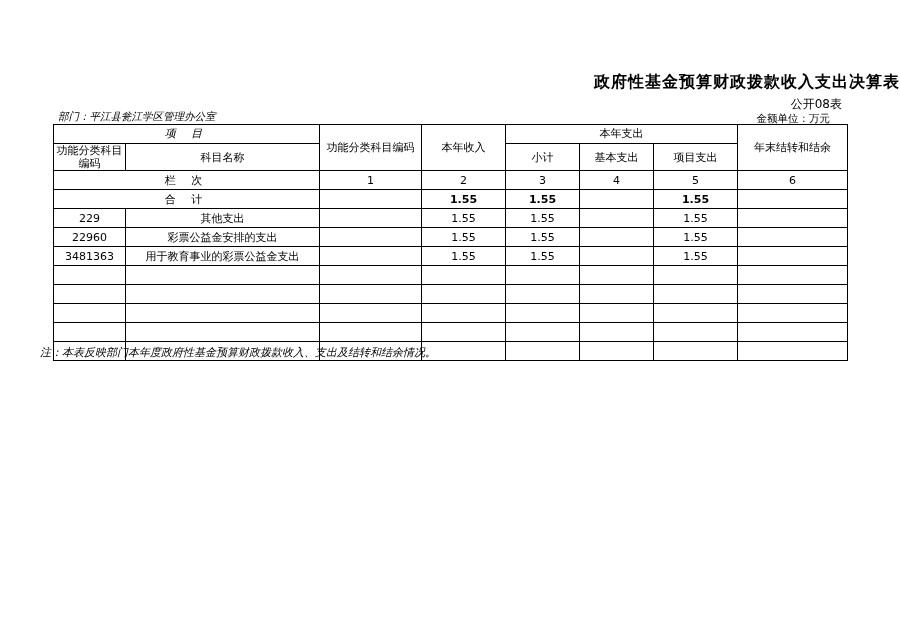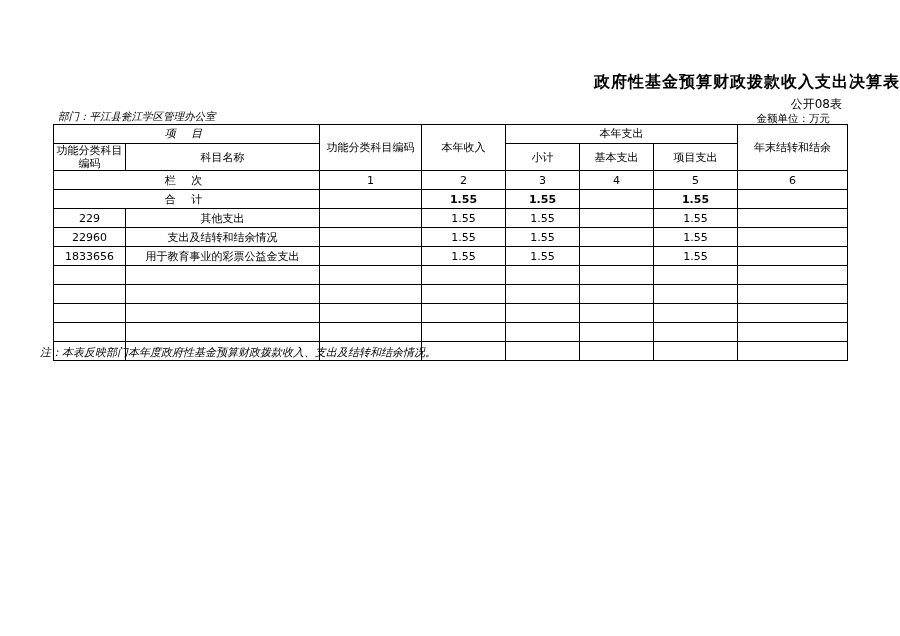--- a/index.html
+++ b/index.html
@@ -177,30 +177,30 @@
         <td class="left">其他支出</td>
         <td class="num"></td>
         <td class="num">1.55</td>
         <td class="num">1.55</td>
         <td class="num"></td>
         <td class="num">1.55</td>
         <td class="num"></td>
       </tr>
       <tr>
         <td class="code">22960</td>
-        <td class="left">支出及结转和结余情况</td>
-        <td class="num"></td>
-        <td class="num">1.55</td>
-        <td class="num">1.55</td>
-        <td class="num"></td>
-        <td class="num">1.55</td>
-        <td class="num"></td>
-      </tr>
-      <tr>
-        <td class="code">1833656</td>
+        <td class="left">彩票公益金安排的支出</td>
+        <td class="num"></td>
+        <td class="num">1.55</td>
+        <td class="num">1.55</td>
+        <td class="num"></td>
+        <td class="num">1.55</td>
+        <td class="num"></td>
+      </tr>
+      <tr>
+        <td class="code">3481363</td>
         <td class="left">用于教育事业的彩票公益金支出</td>
         <td class="num"></td>
         <td class="num">1.55</td>
         <td class="num">1.55</td>
         <td class="num"></td>
         <td class="num">1.55</td>
         <td class="num"></td>
       </tr>
 
       <tr class="empty-row">

